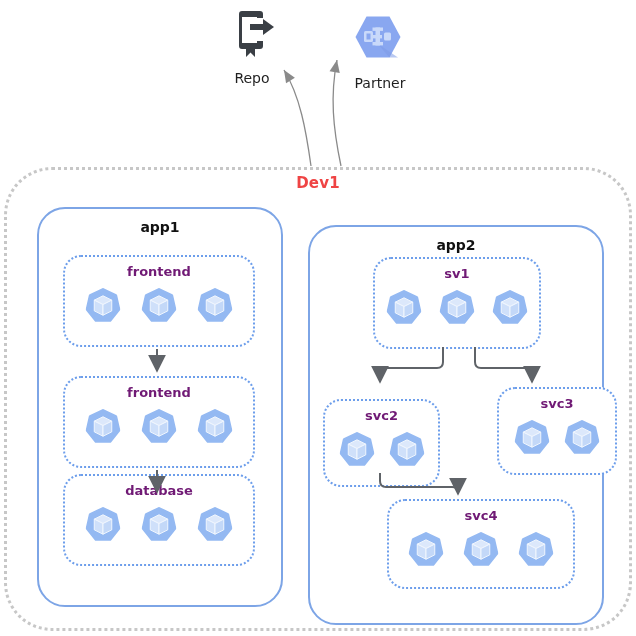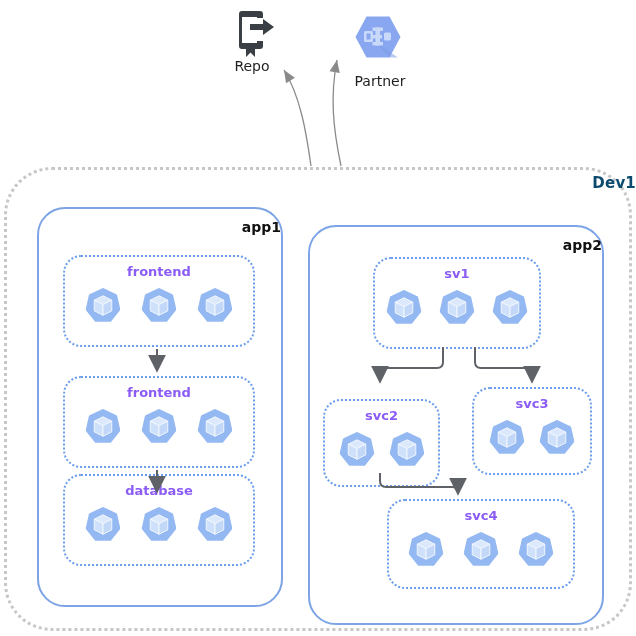--- a/index.html
+++ b/index.html
@@ -8,48 +8,48 @@
     font-family:"DejaVu Sans","Liberation Sans",sans-serif;
     overflow:hidden;
   }
   .abs{position:absolute;}
   
   .env{
     position:absolute;left:4px;top:167px;width:622px;height:458px;
     border:3px dotted #c7c7c7;border-radius:48px;background:transparent;
   }
   .env-label{
-    position:absolute;left:0;top:174px;width:636px;text-align:right;
-    font-size:15px;font-weight:bold;color:#0c4a6e;letter-spacing:.2px;
+    position:absolute;left:0;top:174px;width:636px;text-align:center;
+    font-size:15px;font-weight:bold;color:#ef4444;letter-spacing:.2px;
   }
   
   .app{
     position:absolute;border:2px solid #7da5e6;border-radius:28px;background:#ffffff;
   }
   .app-label{
-    position:absolute;left:0;width:100%;text-align:right;top:10px;
+    position:absolute;left:0;width:100%;text-align:center;top:10px;
     font-size:14px;font-weight:bold;color:#111111;
   }
   
   .svc{
     position:absolute;border:2px dotted #6d9eeb;border-radius:18px;background:#ffffff;
     display:flex;flex-direction:column;align-items:center;
   }
   .svc-label{
-    margin-top:7px;font-size:13px;font-weight:bold;color:#8b5cf6;text-align:right;
+    margin-top:7px;font-size:13px;font-weight:bold;color:#701a75;text-align:right;
   }
   .pods{
     display:flex;flex-direction:row;align-items:center;justify-content:center;
     gap:20px;margin-top:9px;
   }
   .pods.tight{gap:14px;}
   .pod{width:36px;height:35px;display:block;}
   
   .ext-label{
-    position:absolute;text-align:center;font-size:14px;color:#1f1f1f;
+    position:absolute;text-align:center;font-size:14px;color:#1f1f1f;margin-top:12px;
   }
   svg.overlay{position:absolute;left:0;top:0;pointer-events:none;}
 </style>
 </head>
 <body>
 
 <svg width="0" height="0" style="position:absolute" aria-hidden="true">
   <defs>
     <symbol id="pod" viewBox="0 0 36 36">
       <polygon points="18,1.5 31.1,7.8 34.3,21.9 25.3,33.2 10.7,33.2 1.7,21.9 4.9,7.8" fill="#94b9f2" stroke="#94b9f2" stroke-width="3" stroke-linejoin="round"></polygon>
@@ -79,21 +79,21 @@
   <g>
     <rect x="10" y="18" width="9" height="11" rx="1.5" fill="#c9d9fa"></rect>
     <rect x="12.5" y="20.5" width="4" height="6" fill="#89a7f0"></rect>
     <rect x="19" y="22" width="9" height="3.4" fill="#c9d9fa"></rect>
     <rect x="18.5" y="14.5" width="10.5" height="3.4" fill="#c9d9fa"></rect>
     <rect x="21.5" y="14.5" width="4.5" height="18" fill="#c9d9fa"></rect>
     <rect x="18.5" y="29" width="10.5" height="3.4" fill="#c9d9fa"></rect>
     <rect x="30" y="19.5" width="7" height="8" rx="1.5" fill="#c9d9fa"></rect>
   </g>
 </svg>
-<div class="ext-label" style="left:345px;top:73px;width:70px">Partner</div>
+<div class="ext-label" style="left:345px;top:63px;width:70px">Partner</div>
 
 <div class="env"></div>
 <div class="env-label">Dev1</div>
 
 <div class="app" style="left:37px;top:207px;width:242px;height:396px">
   <div class="app-label">app1</div>
 </div>
 
 <div class="svc" style="left:63px;top:255px;width:188px;height:88px">
   <div class="svc-label">frontend</div>
@@ -164,21 +164,21 @@
   <div class="pods tight">
       <svg class="pod" viewBox="0 0 36 36">
         <use href="#pod"></use>
       </svg>
       <svg class="pod" viewBox="0 0 36 36">
         <use href="#pod"></use>
       </svg>
     </div>
 </div>
 
-<div class="svc" style="left:472px;top:387px;width:116px;height:84px">
+<div class="svc" style="left:497px;top:387px;width:116px;height:84px">
   <div class="svc-label">svc3</div>
   <div class="pods tight">
       <svg class="pod" viewBox="0 0 36 36">
         <use href="#pod"></use>
       </svg>
       <svg class="pod" viewBox="0 0 36 36">
         <use href="#pod"></use>
       </svg>
     </div>
 </div>

